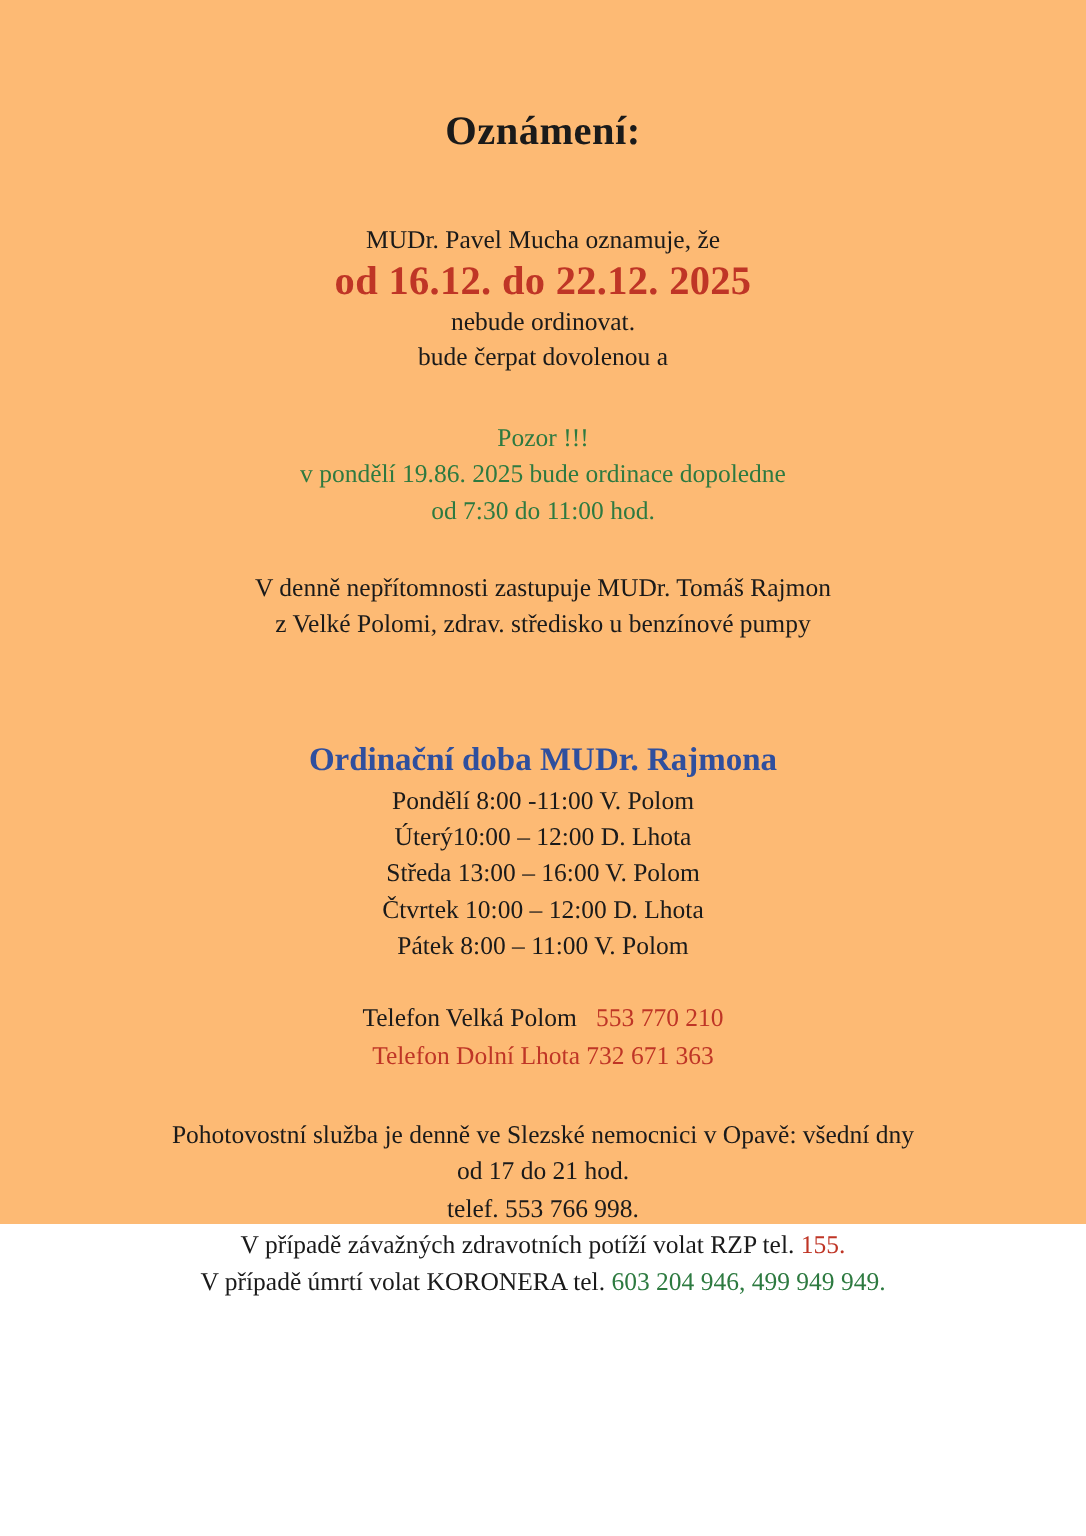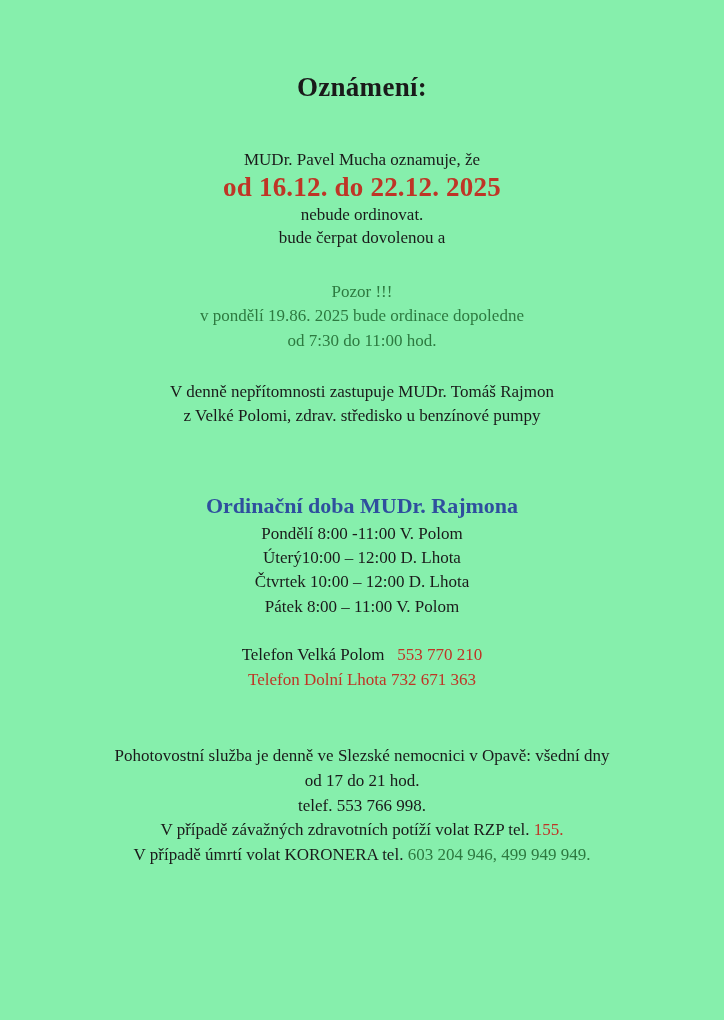--- a/index.html
+++ b/index.html
@@ -12,24 +12,24 @@
     height: 1024px;
     background: #ffffff;
     font-family: "Liberation Serif", "DejaVu Serif", serif;
     color: #1a1a1a;
     overflow: hidden;
   }
 
   .page {
     position: relative;
     width: 724px;
-    height: 1020px;
+    height: 816px;
     box-sizing: border-box;
     padding: 0 24px;
-    background: #86efac;
+    background: #fdba74;
   }
 
   .notice-title {
     text-align: center;
     font-size: 27px;
     font-weight: bold;
     letter-spacing: 0.3px;
     margin: 0;
     padding-top: 72px;
   }
@@ -69,21 +69,21 @@
     font-weight: bold;
     line-height: 1.45;
   }
   #hours-list .line { line-height: 1.43; }
 
   
   #phones-block { margin-top: 24px; }
   #phones-block .line { line-height: 1.45; }
 
   
-  #emergency-block { margin-top: 52px; }
+  #emergency-block { margin-top: 28px; }
   #emergency-block .line { line-height: 1.45; }
 
   .red   { color: #bf3526; }
   .green { color: #2d7a40; }
   .blue  { color: #2f4f9e; }
   .black { color: #1a1a1a; }
 </style>
 </head>
 <body>
 
@@ -107,20 +107,21 @@
   <div class="block" id="substitute-block">
     <div class="line black">V denně nepřítomnosti  zastupuje  MUDr. Tomáš Rajmon</div>
     <div class="line black">z Velké Polomi, zdrav. středisko u benzínové pumpy</div>
   </div>
 
   <div class="block" id="hours-block">
     <div class="blue" id="hours-heading">Ordinační doba MUDr. Rajmona</div>
     <div id="hours-list">
       <div class="line black">Pondělí 8:00 -11:00 V. Polom</div>
       <div class="line black">Úterý10:00 – 12:00 D. Lhota</div>
+      <div class="line black">Středa  13:00 – 16:00 V. Polom</div>
       <div class="line black">Čtvrtek 10:00 – 12:00 D. Lhota</div>
       <div class="line black">Pátek  8:00 – 11:00 V. Polom</div>
     </div>
   </div>
 
   <div class="block" id="phones-block">
     <div class="line">
       <span class="black">Telefon Velká Polom</span><span class="black">&nbsp;&nbsp;&nbsp;</span><span class="red">553 770 210</span>
     </div>
     <div class="line red">Telefon Dolní Lhota 732 671 363</div>

